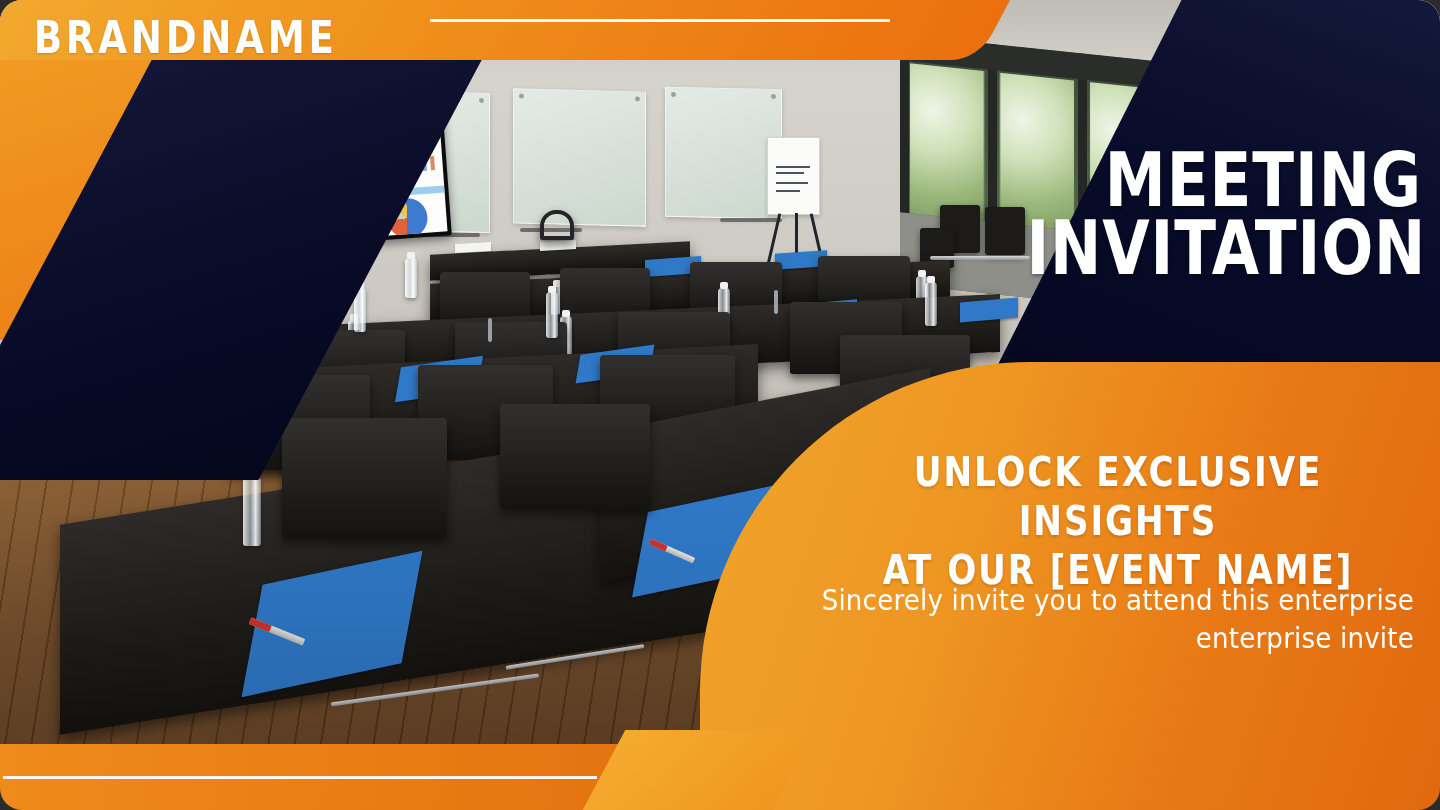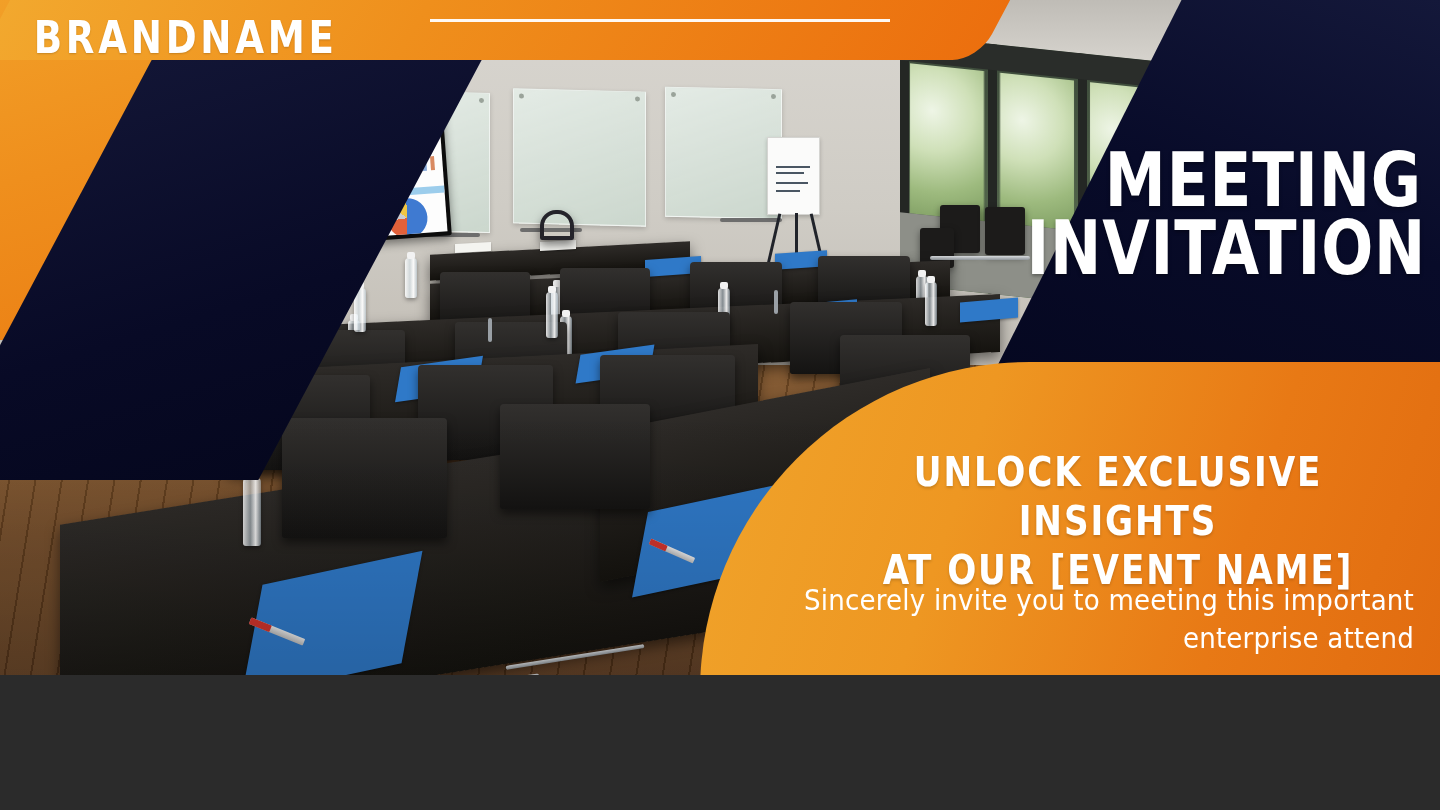--- a/index.html
+++ b/index.html
@@ -2,23 +2,24 @@
 <html><head>
 <meta charset="utf-8">
 <title>Meeting Invitation</title>
 <style>
   * { margin:0; padding:0; box-sizing:border-box; }
   html,body { background:#2b2b2b; }
   body { font-family:"Liberation Sans", sans-serif; }
 
   .poster{
     position:relative;
-    width:1440px; height:675px;
+    width:1440px; height:810px;
     overflow:hidden;
     background:#0a0c26;
+    border-radius:22px;
   }
 
   
   .photo{ position:absolute; inset:0; overflow:hidden; background:#6b5236; }
 
   
   .wall{
     position:absolute; left:0; top:0; width:100%; height:56%;
     background:linear-gradient(180deg,#d9d6d0 0%, #cfccc5 55%, #c2bdb5 100%);
   }
@@ -392,22 +393,22 @@
     <span>MEETING</span>
     <span>INVITATION</span>
   </div>
 
   <div class="orange-block"></div>
   <div class="headline">
     <span>UNLOCK EXCLUSIVE INSIGHTS</span>
     <span>AT OUR  [EVENT NAME]</span>
   </div>
   <div class="subtext">
-    <span>Sincerely invite you to meeting this important</span>
-    <span>enterprise attend</span>
+    <span>Sincerely invite you to attend this enterprise</span>
+    <span>enterprise invite</span>
   </div>
 
   <div class="bl-band"></div>
   <div class="bl-corner"></div>
   <div class="bl-rule"></div>
 
   <div class="footer">
   </div>
 
 </div>

